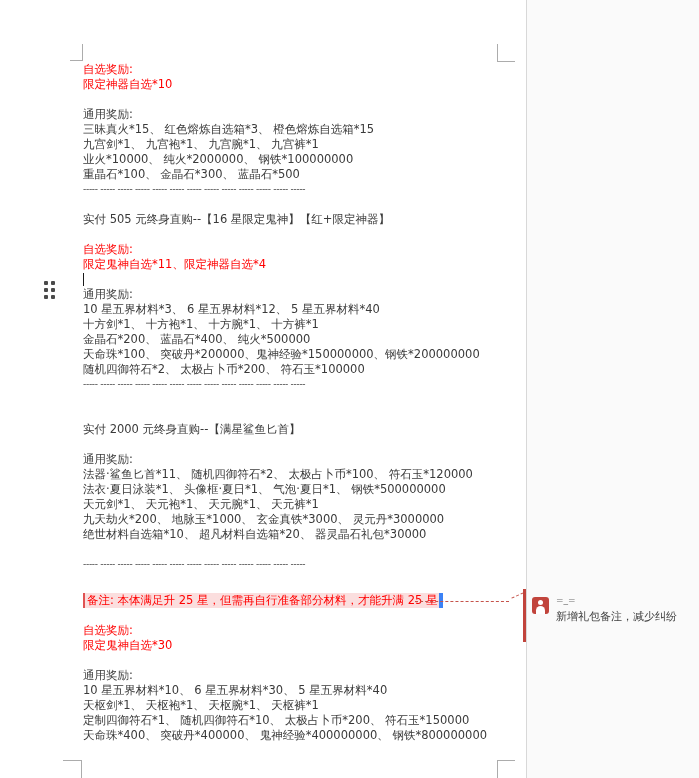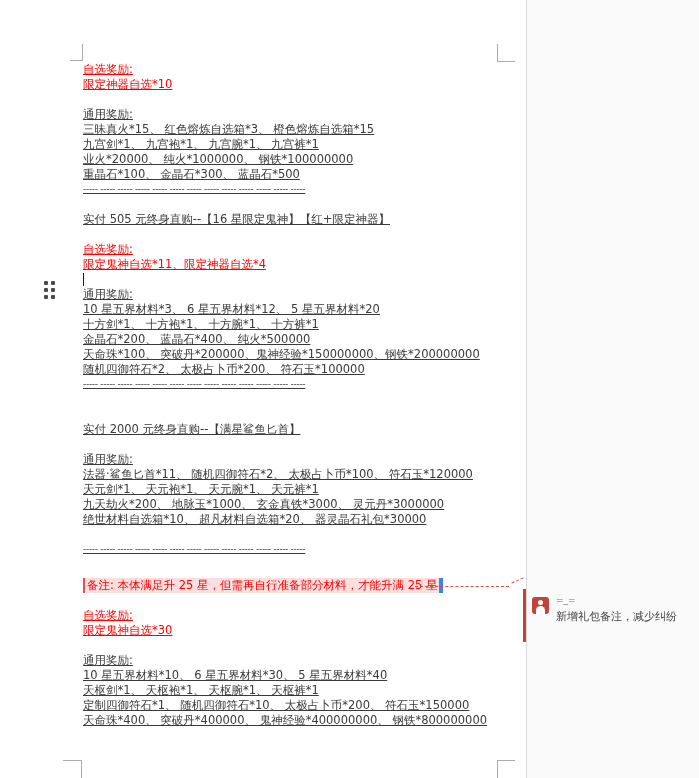--- a/index.html
+++ b/index.html
@@ -25,21 +25,21 @@
     display:grid;grid-template-columns:4px 4px;grid-auto-rows:4px;gap:3px 3px;
     cursor:grab;
   }
   .drag-handle i{background:#4a4a4a;border-radius:1px;}
   
   .doc{
     position:absolute;left:83px;top:62px;width:414px;
     font-size:11.5px;line-height:15px;color:#3a3a3a;
     white-space:nowrap;cursor:text;
   }
-  .doc p{margin:0;height:15px;position:relative;text-decoration:underline;}
+  .doc p{margin:0;height:15px;position:relative;}
   .doc p.red{color:#ff0000;}
   .doc p.title{color:#3a3a3a;}
   .doc p.sep{font-size:9px;letter-spacing:-0.3px;color:#3a3a3a;}
   .doc p.note{color:#ff0000;margin-top:6px;}
   .doc p.note .hl{
     background:#fbdede;
     border-left:2px solid #e05252;border-right:4px solid #3b82f6;
     padding:0 2px 1px 2px;display:inline-block;height:14px;
   }
   .caret-bar{display:inline-block;width:1px;height:13px;background:#1a1a1a;vertical-align:middle;}
@@ -76,42 +76,43 @@
     <i></i>
 </div>
 
 <div class="doc">
     <p class="red">自选奖励:</p>
     <p class="red">限定神器自选*10</p>
     <p class="blank"></p>
     <p class="normal">通用奖励:</p>
     <p class="normal">三昧真火*15、 红色熔炼自选箱*3、 橙色熔炼自选箱*15</p>
     <p class="normal">九宫剑*1、 九宫袍*1、 九宫腕*1、 九宫裤*1</p>
-    <p class="normal">业火*20000、 纯火*1000000、 钢铁*100000000</p>
+    <p class="normal">业火*10000、 纯火*2000000、 钢铁*100000000</p>
     <p class="normal">重晶石*100、 金晶石*300、 蓝晶石*500</p>
     <p class="sep">----- ----- ----- ----- ----- ----- ----- ----- ----- ----- ----- ----- -----</p>
     <p class="blank"></p>
     <p class="title">实付 505 元终身直购--【16 星限定鬼神】【红+限定神器】</p>
     <p class="blank"></p>
     <p class="red">自选奖励:</p>
     <p class="red">限定鬼神自选*11、限定神器自选*4</p>
     <p class="caret"><span class="caret-bar"></span></p>
     <p class="normal">通用奖励:</p>
-    <p class="normal">10 星五界材料*3、 6 星五界材料*12、 5 星五界材料*20</p>
+    <p class="normal">10 星五界材料*3、 6 星五界材料*12、 5 星五界材料*40</p>
     <p class="normal">十方剑*1、 十方袍*1、 十方腕*1、 十方裤*1</p>
     <p class="normal">金晶石*200、 蓝晶石*400、 纯火*500000</p>
     <p class="normal">天命珠*100、 突破丹*200000、鬼神经验*150000000、钢铁*200000000</p>
     <p class="normal">随机四御符石*2、 太极占卜币*200、 符石玉*100000</p>
     <p class="sep">----- ----- ----- ----- ----- ----- ----- ----- ----- ----- ----- ----- -----</p>
     <p class="blank"></p>
     <p class="blank"></p>
     <p class="title">实付 2000 元终身直购--【满星鲨鱼匕首】</p>
     <p class="blank"></p>
     <p class="normal">通用奖励:</p>
     <p class="normal">法器·鲨鱼匕首*11、 随机四御符石*2、 太极占卜币*100、 符石玉*120000</p>
+    <p class="normal">法衣·夏日泳装*1、 头像框·夏日*1、 气泡·夏日*1、 钢铁*500000000</p>
     <p class="normal">天元剑*1、 天元袍*1、 天元腕*1、 天元裤*1</p>
     <p class="normal">九天劫火*200、 地脉玉*1000、 玄金真铁*3000、 灵元丹*3000000</p>
     <p class="normal">绝世材料自选箱*10、 超凡材料自选箱*20、 器灵晶石礼包*30000</p>
     <p class="blank"></p>
     <p class="sep">----- ----- ----- ----- ----- ----- ----- ----- ----- ----- ----- ----- -----</p>
     <p class="blank"></p>
     <p class="note"><span class="hl">备注: 本体满足升 25 星，但需再自行准备部分材料，才能升满 25 星</span><span class="conn"></span><span class="conn-hook"></span></p>
     <p class="blank"></p>
     <p class="red">自选奖励:</p>
     <p class="red">限定鬼神自选*30</p>

